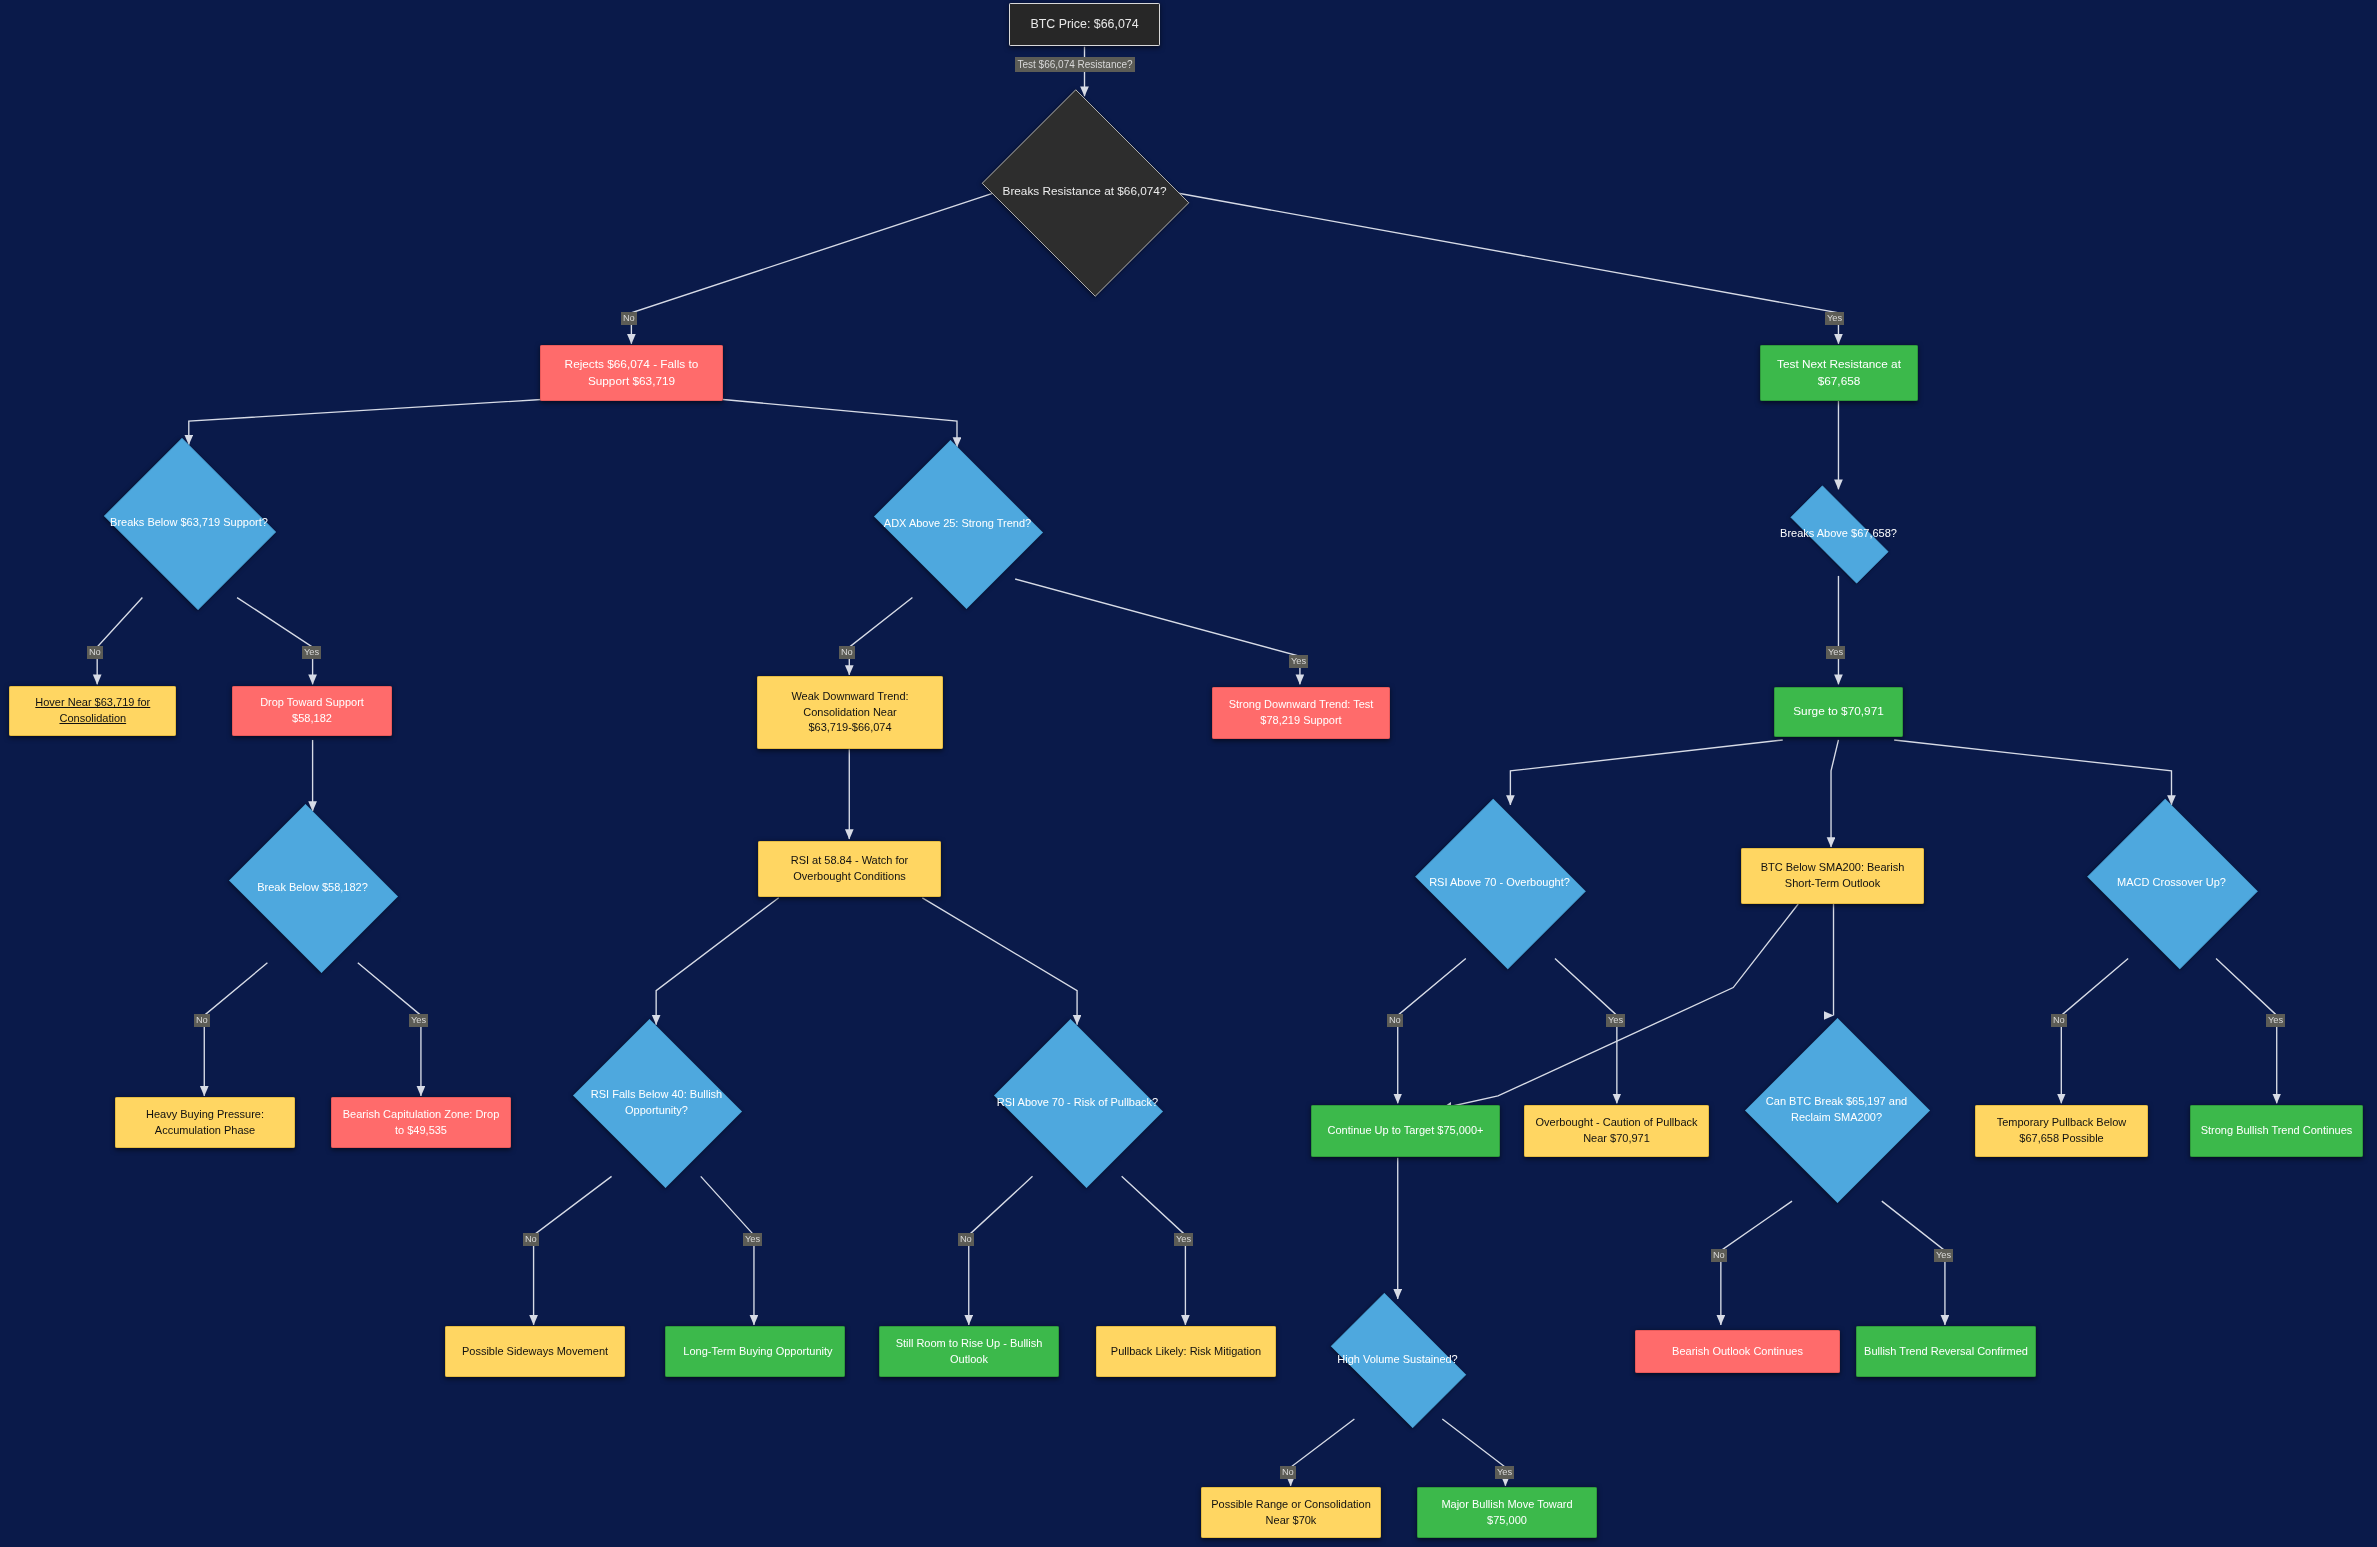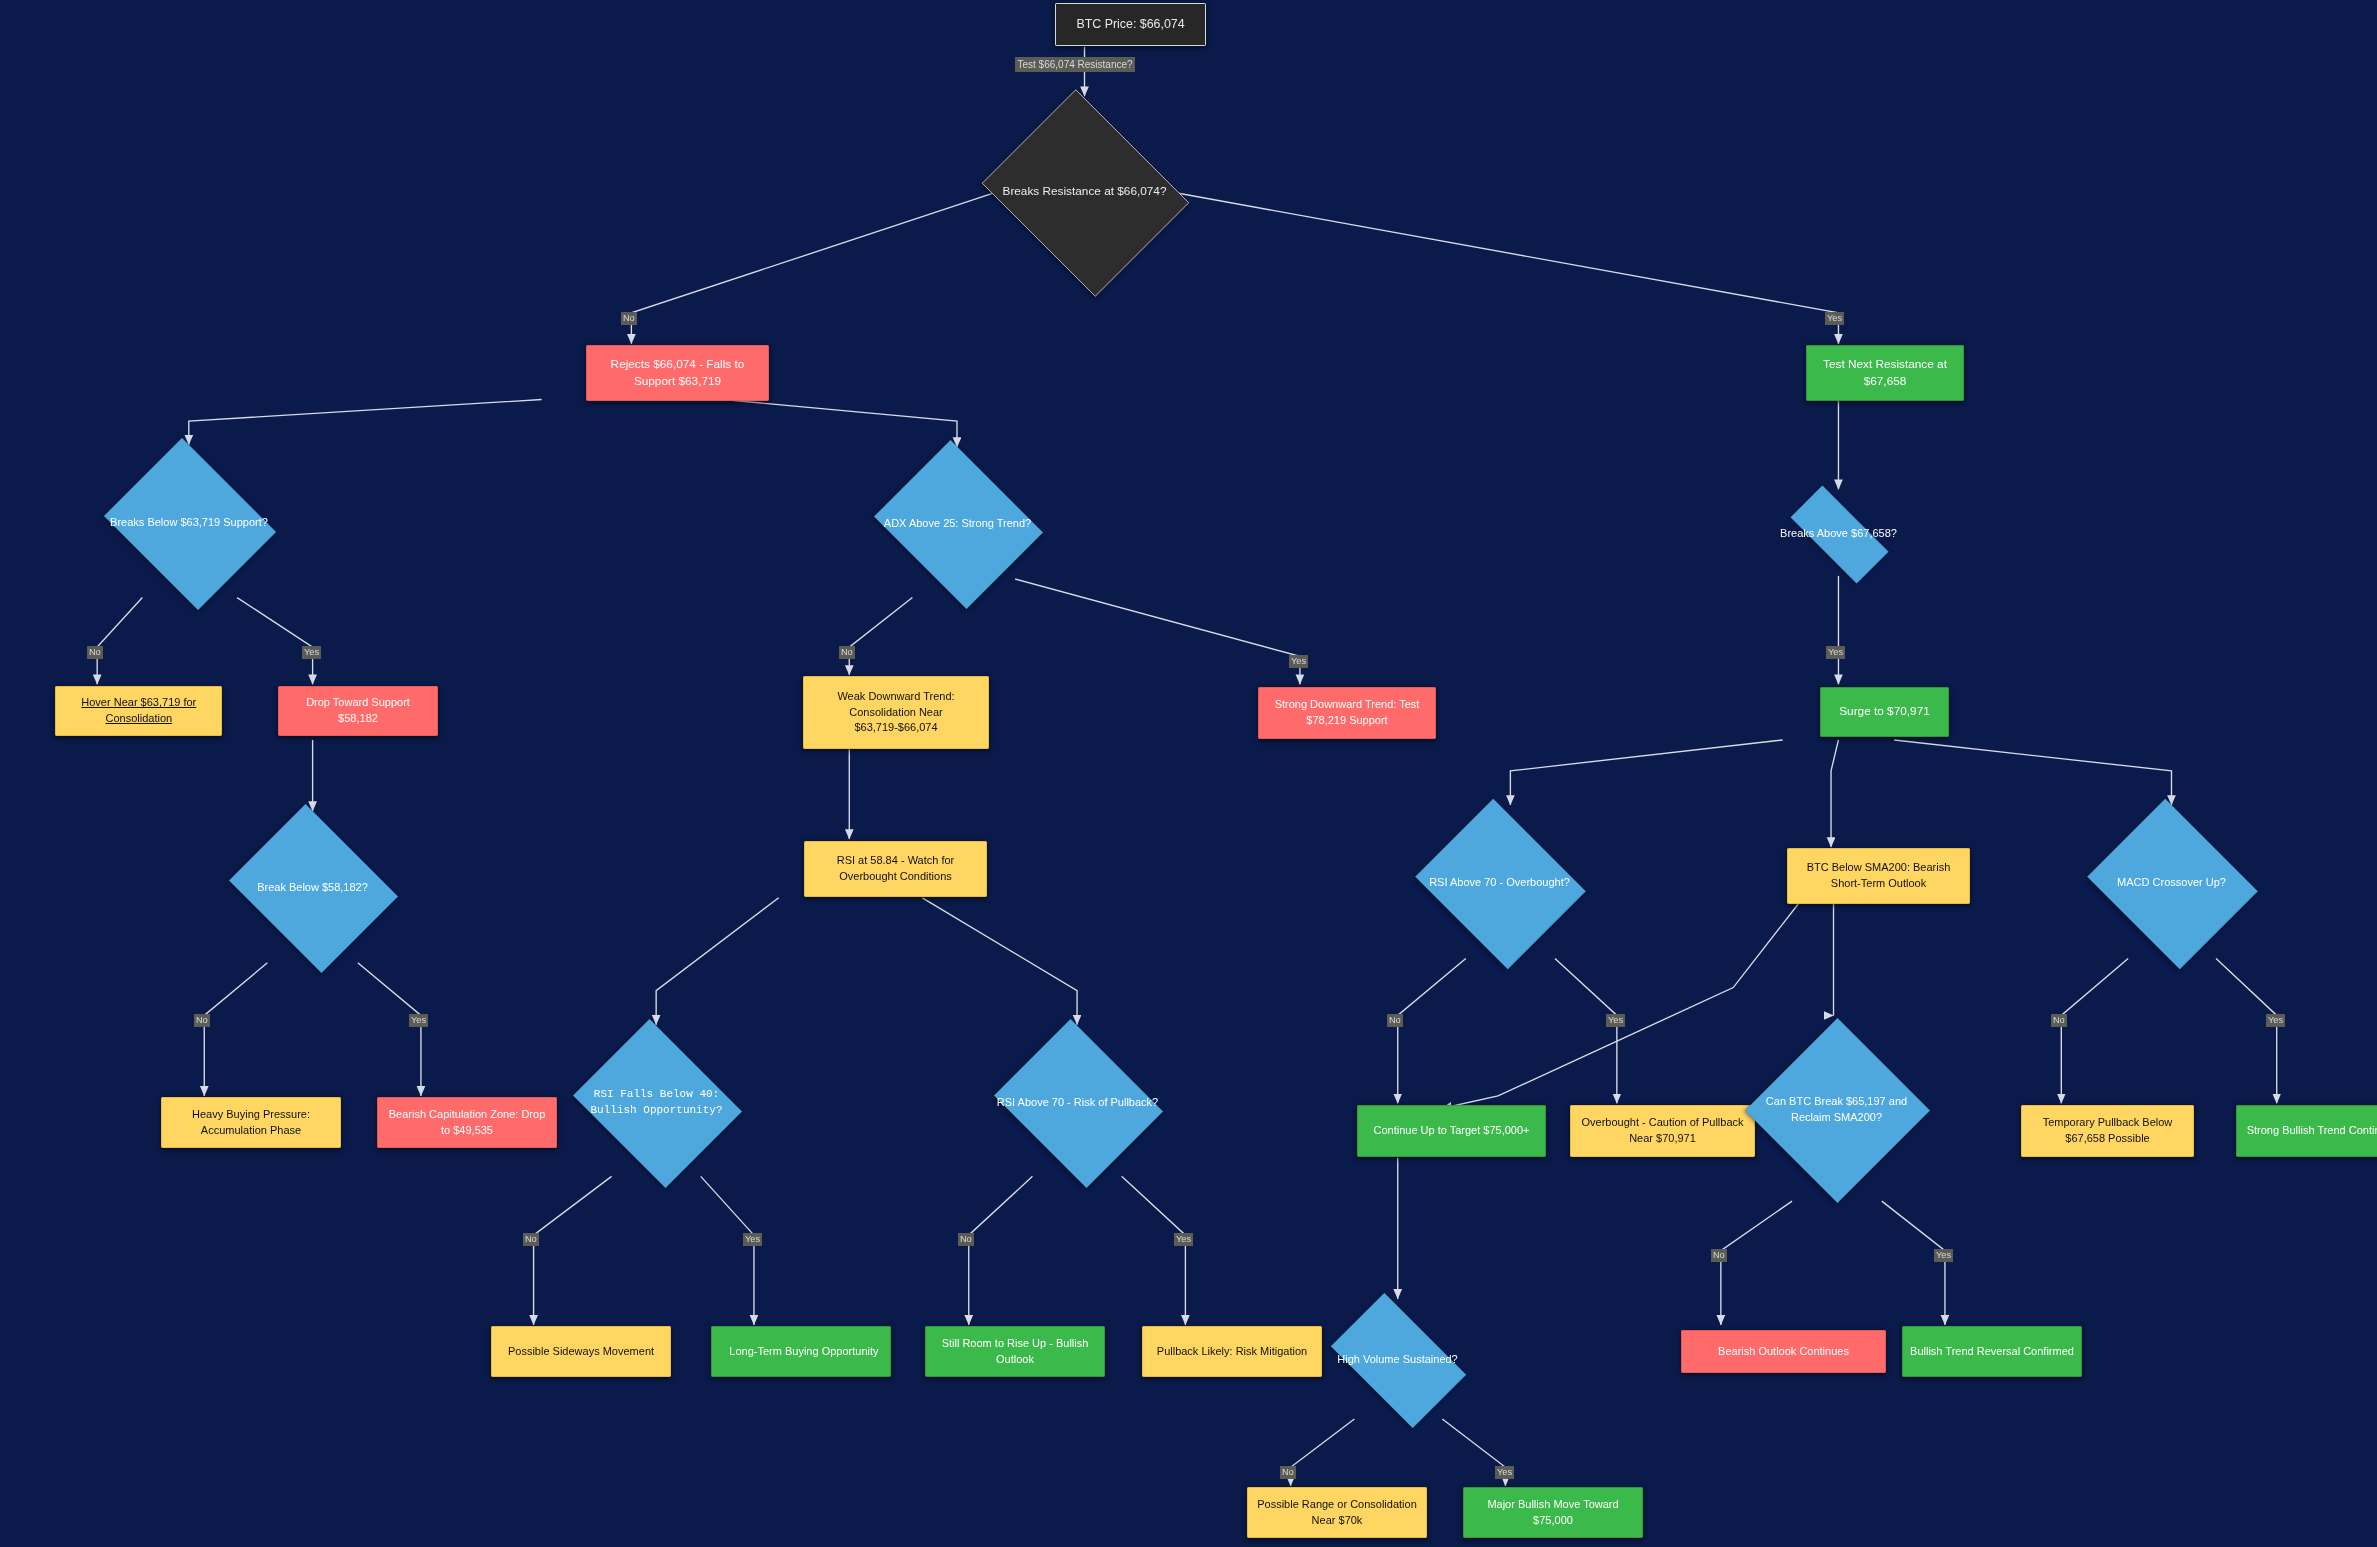--- a/index.html
+++ b/index.html
@@ -30,21 +30,20 @@
     justify-content: center;
     text-align: center;
     line-height: 1.45;
     z-index: 5;
   }
   
   .rect {
     border-radius: 1.2px;
     padding: 3.7px 6.2px;
     box-shadow: 0 1.9px 5.6px rgba(0,0,0,0.55);
-    margin-left: 46px;
   }
   .rect.start {
     background: #272727;
     border: 0.9px solid #d9d9d9;
     color: #e8e8e8;
   }
   .rect.red {
     background: #ff6b6b;
     border: 0.9px solid #e85a5a;
     color: #ffffff;
@@ -261,21 +260,21 @@
   </div>
 
   <div class="node rect yellow" style="left:115px;top:1097px;width:180px;height:51px;font-size:11px;">
     <span>Heavy Buying Pressure: Accumulation Phase</span>
   </div>
 
   <div class="node rect red" style="left:331px;top:1097px;width:180px;height:51px;font-size:11px;">
     <span>Bearish Capitulation Zone: Drop to $49,535</span>
   </div>
 
-  <div class="node diamond" style="left:565px;top:1027px;width:183px;height:151px;font-size:11px;font-family:Liberation Mono, monospace;">
+  <div class="node diamond" style="left:565px;top:1027px;width:183px;height:151px;font-size:11px;">
     <span class="dshape"></span>
     <span class="dlabel">RSI Falls Below 40: Bullish Opportunity?</span>
   </div>
 
   <div class="node diamond" style="left:986px;top:1027px;width:183px;height:151px;font-size:11px;">
     <span class="dshape"></span>
     <span class="dlabel">RSI Above 70 - Risk of Pullback?</span>
   </div>
 
   <div class="node rect green" style="left:1311px;top:1105px;width:189px;height:52px;font-size:11px;">

